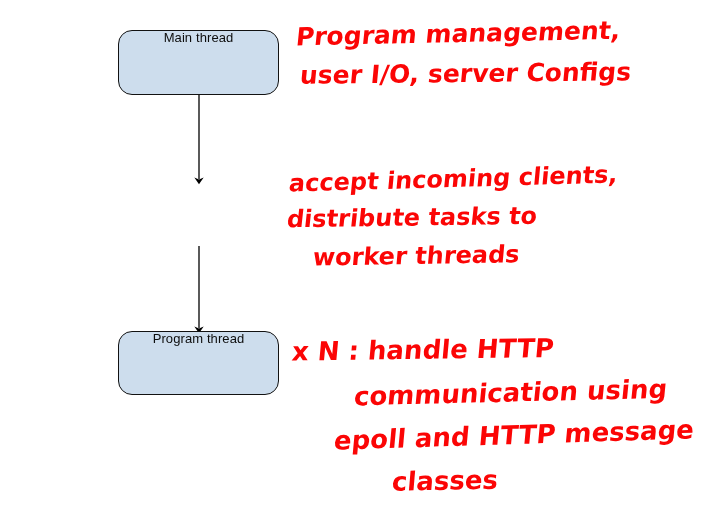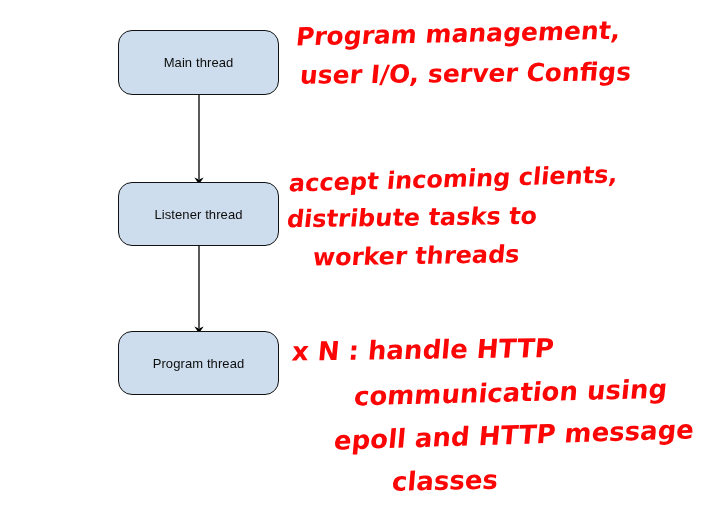--- a/index.html
+++ b/index.html
@@ -19,21 +19,21 @@
   }
 
   
   .node {
     position: absolute;
     box-sizing: border-box;
     border: 1.4px solid #121212;
     border-radius: 14px;
     background: #cddded;
     display: flex;
-    align-items: center;
+    align-items: flex-start;
     justify-content: center;
   }
   .node-label {
     font-family: "Liberation Sans", sans-serif;
     font-size: 13px;
     line-height: 1;
     color: #0d0d0d;
     letter-spacing: 0.1px;
     white-space: nowrap;
   }
@@ -105,23 +105,20 @@
       </marker>
     </defs>
     <line x1="199" y1="95" x2="199" y2="179" stroke="#000000" stroke-width="1.3" marker-end="url(#arrowhead)"></line>
     <line x1="199" y1="246" x2="199" y2="328" stroke="#000000" stroke-width="1.3" marker-end="url(#arrowhead)"></line>
   </svg>
 
   <div class="node" id="node-main">
     <span class="node-label">Main thread</span>
   </div>
 
-  <div class="node" id="node-listener">
-    <span class="node-label">Listener thread</span>
-  </div>
 
   <div class="node" id="node-worker">
     <span class="node-label">Program thread</span>
   </div>
 
   <div class="annot" id="annot-main">
     <span class="ln">Program management,</span>
     <span class="ln">user I/O, server Configs</span>
   </div>
 

